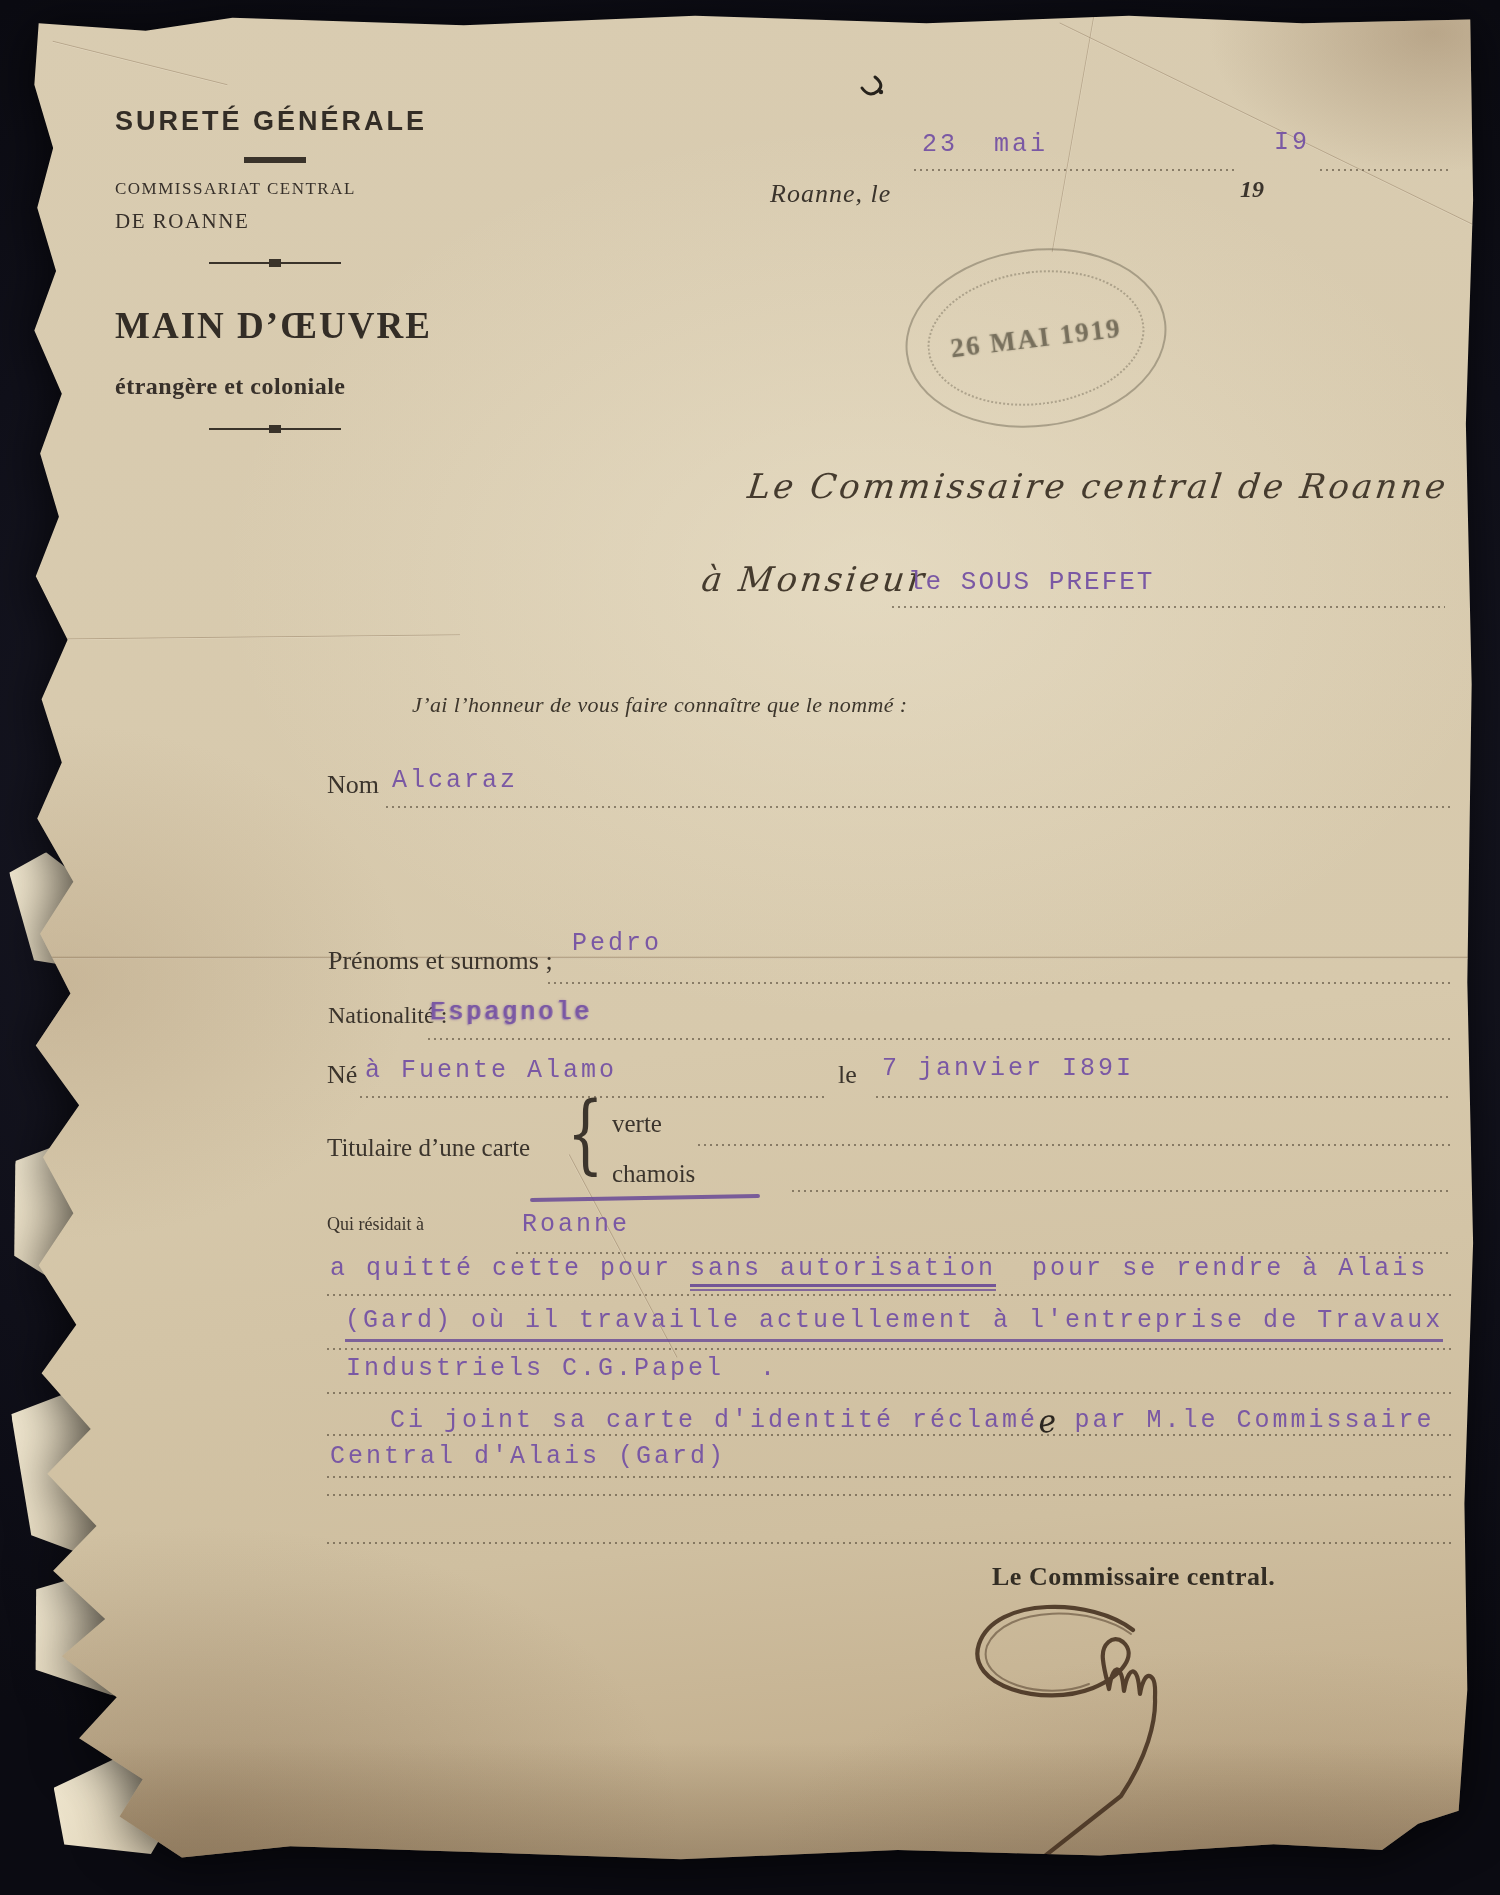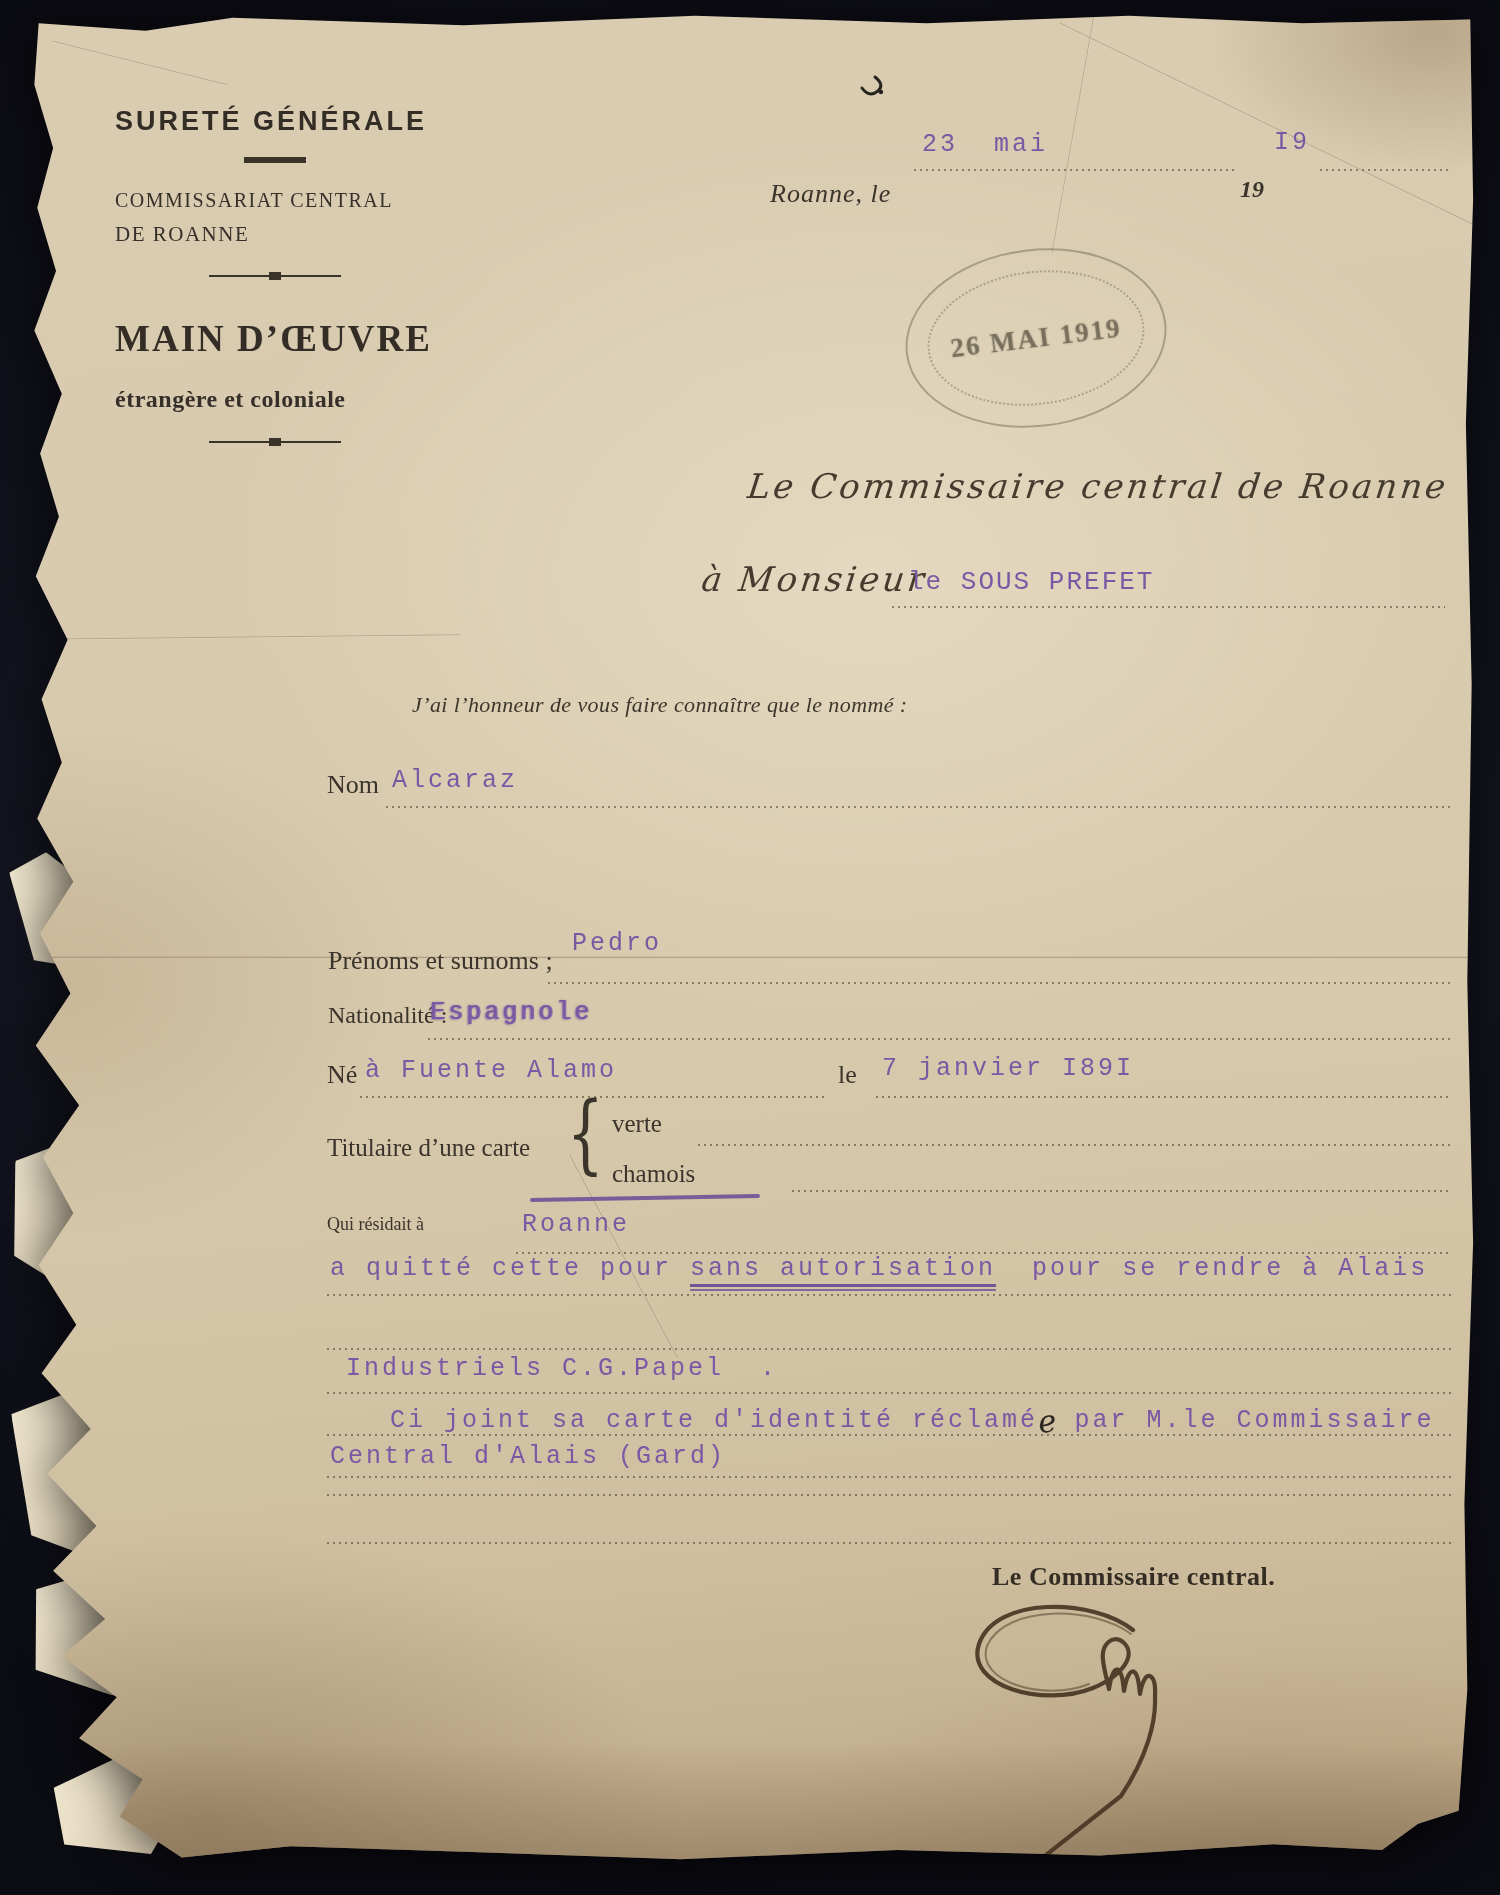--- a/index.html
+++ b/index.html
@@ -62,21 +62,21 @@
          display:inline-block;transform:translateY(5px) rotate(-8deg);letter-spacing:0;}
 
   
   .dot{position:absolute;height:2px;opacity:.75;
     background-image:repeating-linear-gradient(90deg, rgba(75,64,48,.75) 0 2.2px, rgba(75,64,48,0) 2.2px 6px);}
 
   
   #letterhead{position:absolute;left:85px;top:92px;width:320px;color:#37302a;}
   .lh-agency{font-family:"Liberation Sans",sans-serif;font-weight:800;font-size:27px;letter-spacing:3px;color:#332d26;}
   .div1{width:62px;height:6px;background:#3a332a;margin:20px auto 0;}
-  .lh-office{font-size:20px;letter-spacing:1.5px;margin-top:26px;}
+  .lh-office{font-size:17px;letter-spacing:1.5px;margin-top:16px;}
   .lh-office2{font-size:21px;letter-spacing:1.5px;margin-top:10px;}
   .div2{width:132px;height:2px;background:#3a332a;margin:28px auto 0;position:relative;}
   .div2::after{content:"";position:absolute;left:50%;top:-3px;width:12px;height:8px;background:#3a332a;transform:translateX(-50%);}
   .lh-main{font-size:37px;font-weight:700;letter-spacing:2px;margin-top:40px;color:#332d26;}
   .lh-sub{font-size:24px;font-weight:700;margin-top:26px;letter-spacing:.5px;}
 
   
   #stamp{position:absolute;left:875px;top:235px;width:262px;height:178px;transform:rotate(-7deg);opacity:.8;}
   #stamp .outer{position:absolute;inset:0;border:2px solid rgba(100,92,75,.55);border-radius:50%;}
   #stamp .inner{position:absolute;inset:22px;border:2px dotted rgba(100,92,75,.5);border-radius:50%;}
@@ -173,20 +173,21 @@
     <div class="pbar" style="left:500px;top:1182px;width:230px;transform:rotate(-1deg);"></div>
     <div class="dot" style="left:762px;top:1176px;width:658px;"></div>
 
     <span class="p" style="left:297px;top:1200px;font-size:18px;">Qui résidait à</span>
     <span class="t" style="left:492px;top:1196px;">Roanne</span>
     <div class="dot" style="left:486px;top:1238px;width:934px;"></div>
 
     <span class="t" style="left:300px;top:1240px;"><span>a quitté cette pour </span><span class="uu">sans autorisation</span><span>  pour se rendre à Alais</span></span>
     <div class="dot" style="left:297px;top:1280px;width:1126px;"></div>
 
+    <span class="t" style="left:315px;top:1292px;"><span class="ul1">(Gard) où il travaille actuellement à l'entreprise de Travaux</span></span>
     <div class="dot" style="left:297px;top:1334px;width:1126px;"></div>
 
     <span class="t" style="left:300px;top:1340px;margin-left:16px;">Industriels C.G.Papel  .</span>
     <div class="dot" style="left:297px;top:1378px;width:1126px;"></div>
 
     <span class="t" style="left:360px;top:1384px;"><span>Ci joint sa carte d'identité réclamé</span><span class="ins-e">e</span><span> par M.le Commissaire</span></span>
     <div class="dot" style="left:297px;top:1420px;width:1126px;"></div>
 
     <span class="t" style="left:300px;top:1428px;">Central d'Alais (Gard)</span>
     <div class="dot" style="left:297px;top:1462px;width:1126px;"></div>

